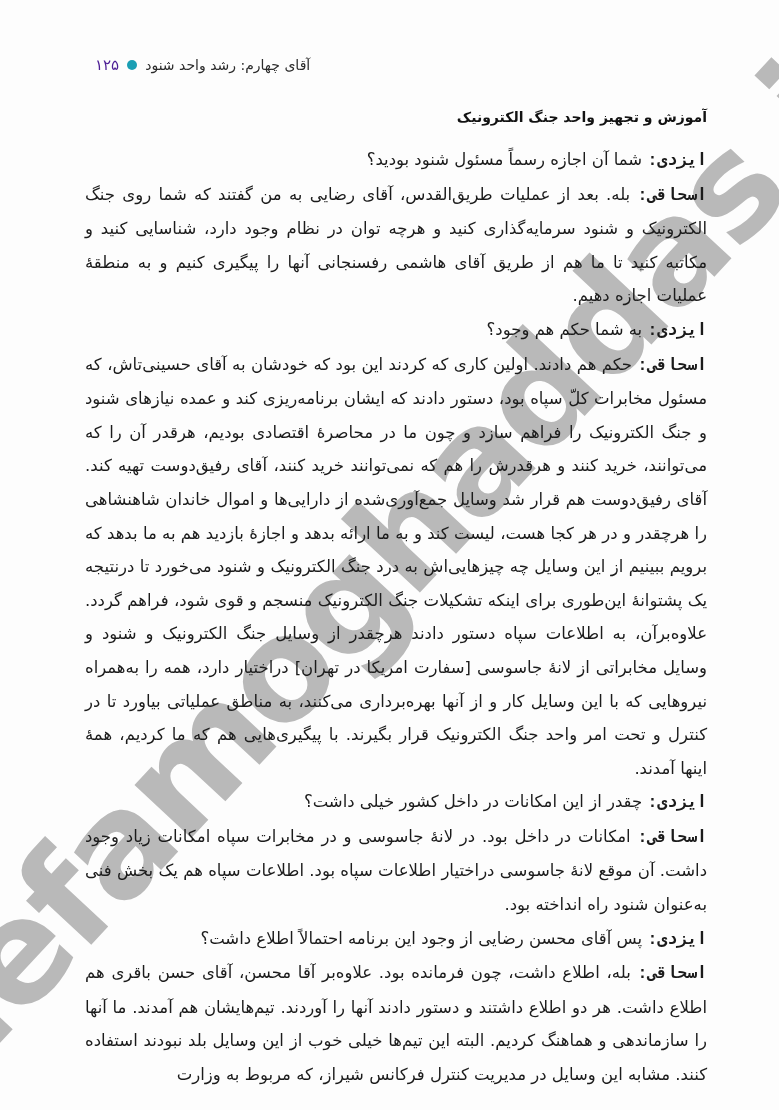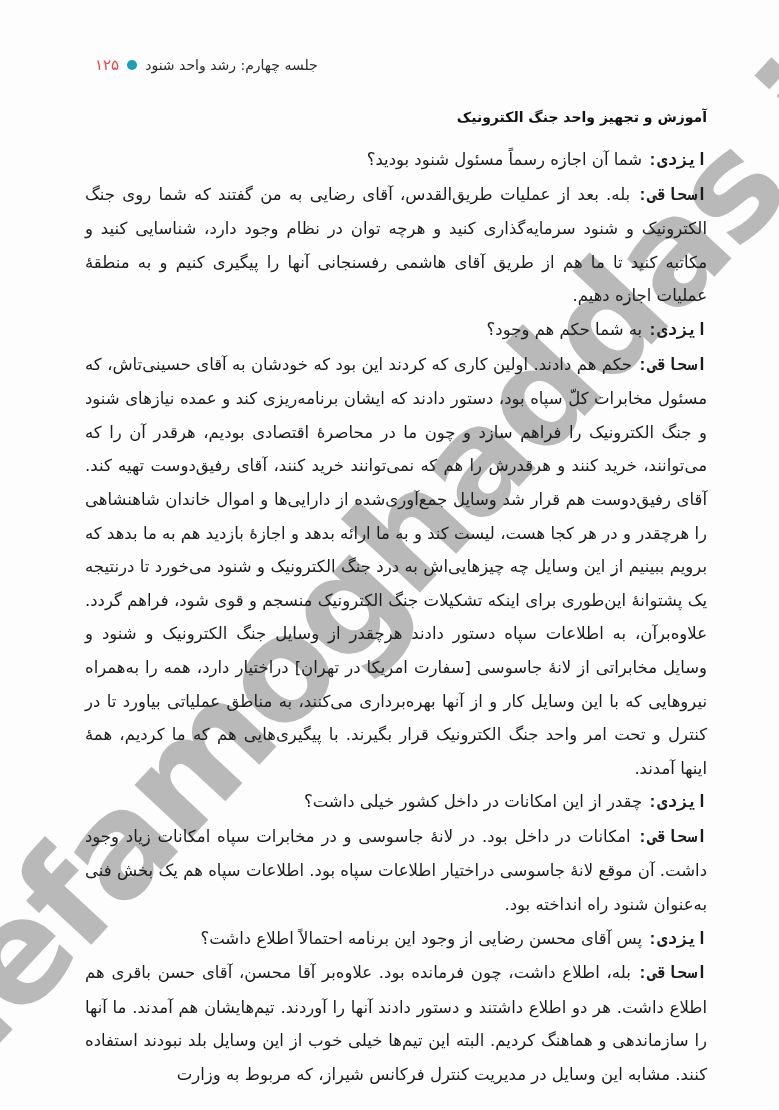--- a/index.html
+++ b/index.html
@@ -41,21 +41,21 @@
     color:#2b2b2b;
   }
   .running-head .chapter { letter-spacing:0; }
   .dot {
     width:10px; height:10px;
     border-radius:50%;
     background:#1a9fb4;
     display:inline-block;
     flex:0 0 auto;
   }
-  .pagenum { font-size:15px; color:#ef4444; }
+  .pagenum { font-size:15px; color:#4c1d95; }
 
   .content {
     position:absolute;
     top:104px; left:85px; right:72px;
     z-index:2;
     direction:rtl;
   }
   h1.heading {
     margin:0 0 12px 0;
     font-size:14px;
@@ -74,21 +74,21 @@
   .spk { font-weight:bold;font-family:Liberation Mono, monospace; }
 </style>
 </head>
 <body>
 
 <div class="page">
 
   <div class="watermark" style="color: rgb(185, 185, 185);">defamoghaddas.ir</div>
 
   <div class="running-head">
-    <span class="chapter">جلسه چهارم: رشد واحد شنود</span>
+    <span class="chapter">آقای چهارم: رشد واحد شنود</span>
     <span class="dot" style="background: rgb(26, 159, 180);"></span>
     <span class="pagenum">۱۲۵</span>
   </div>
 
   <div class="content">
     <h1 class="heading">آموزش و تجهیز واحد جنگ الکترونیک</h1>
 
     <p class="para"><b class="spk">ایزدی:</b><span> شما آن اجازه رسماً مسئول شنود بودید؟</span></p>
 
     <p class="para"><b class="spk">اسحاقی:</b><span> بله. بعد از عملیات طریق‌القدس، آقای رضایی به من گفتند که شما روی جنگ الکترونیک و شنود سرمایه‌گذاری کنید و هرچه توان در نظام وجود دارد، شناسایی کنید و مکاتبه کنید تا ما هم از طریق آقای هاشمی رفسنجانی آنها را پیگیری کنیم و به منطقهٔ عملیات اجازه دهیم.</span></p>

